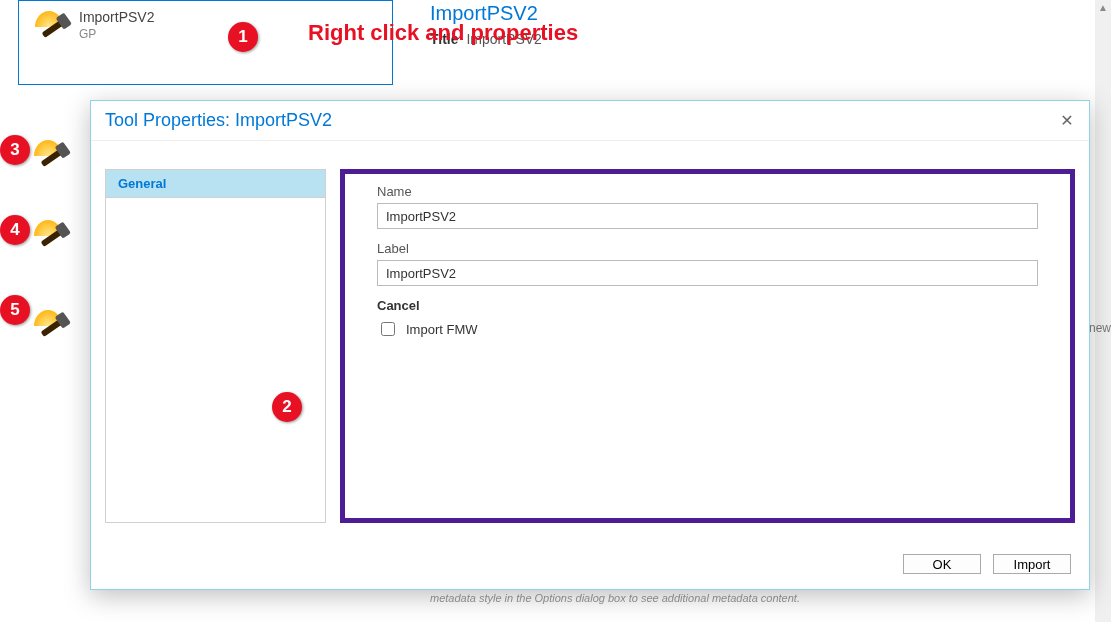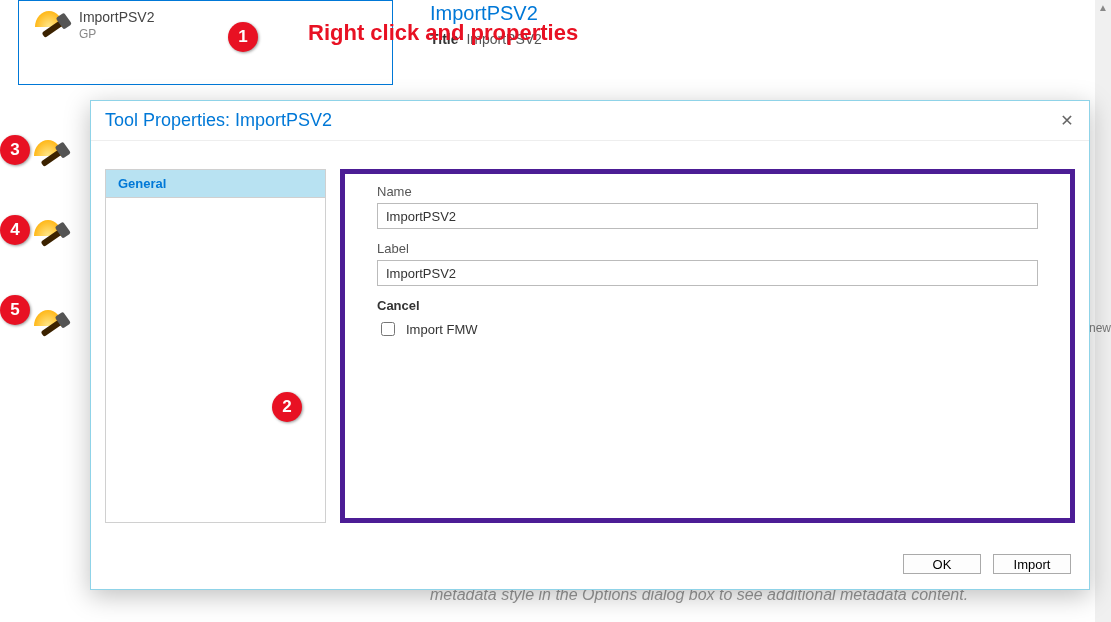--- a/index.html
+++ b/index.html
@@ -105,21 +105,21 @@
     color: #888;
     font-size: 10px; line-height:12px; text-align:center;
   }
 
   .footer-blur {
     position: absolute;
     left: 430px;
     bottom: 18px;
     font-style: italic;
     color: #999;
-    font-size: 16px;
+    font-size: 11px;
   }
 
   
   .badge {
     position: absolute;
     width: 30px; height: 30px;
     background: #E81123;
     color: #fff;
     font-weight: 700;
     font-size: 17px;

